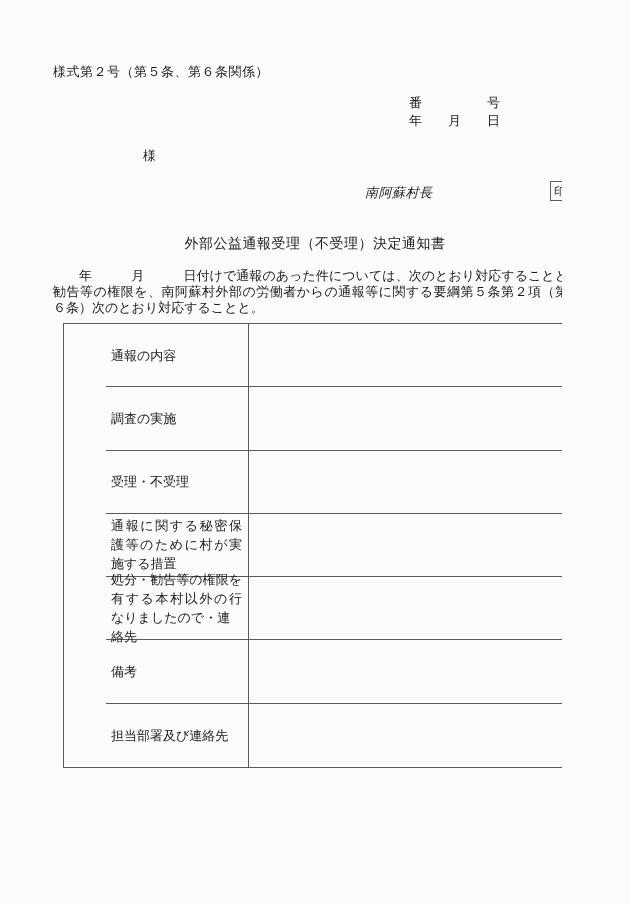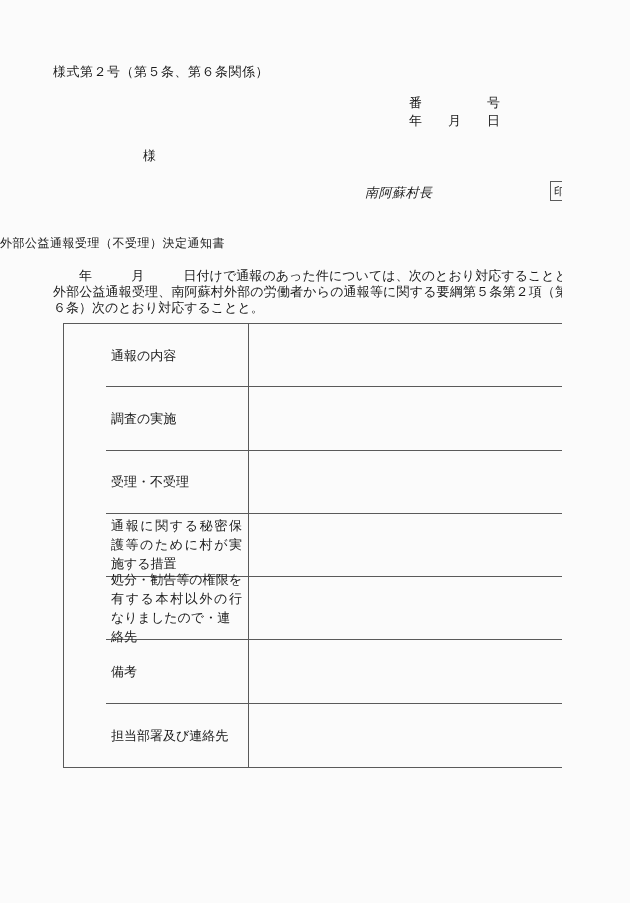--- a/index.html
+++ b/index.html
@@ -20,21 +20,21 @@
   .sender { position: absolute; left: 365px; top: 184px; letter-spacing: 0.5px; font-style: italic; }
 
   .seal-box {
     position: absolute; left: 550px; top: 181px;
     width: 17px; height: 18px;
     border: 1px solid #5a5a5a;
     display: flex; align-items: center; justify-content: center;
     font-size: 11px;
   }
 
-  .doc-title { position: absolute; left: 0; top: 235px; width: 630px; font-size: 12px; letter-spacing: 0.5px; }
+  .doc-title { position: absolute; left: 0; top: 235px; width: 630px; text-align: center; font-size: 14px; letter-spacing: 0.5px; }
 
   .body-par { position: absolute; left: 53px; top: 268px; width: 515px; line-height: 16px; }
   .jl { text-align: justify; text-align-last: justify; }
 
   .doc-table {
     position: absolute; left: 63px; top: 323px;
     width: 504px; height: 445px;
     box-sizing: border-box;
     border: 1px solid #5a5a5a;
     display: grid; grid-template-rows: repeat(7, 1fr); padding-left: 42px;
@@ -67,21 +67,21 @@
   <div class="sender">南阿蘇村長</div>
 
   <div class="seal-box">
     <span>印</span>
   </div>
 
   <div class="doc-title">外部公益通報受理（不受理）決定通知書</div>
 
   <div class="body-par">
     <div class="jl">　　年　　　月　　　日付けで通報のあった件については、次のとおり対応することと</div>
-    <div class="jl">外部公益通報受理、南阿蘇村外部の労働者からの通報等に関する要綱第５条第２項（第</div>
+    <div class="jl">勧告等の権限を、南阿蘇村外部の労働者からの通報等に関する要綱第５条第２項（第</div>
     <div>６条）次のとおり対応することと。</div>
   </div>
 
   <div class="doc-table">
 
     <div class="trow">
       <div class="tlabel">
         <div>通報の内容</div>
         <div></div>
         <div></div>

